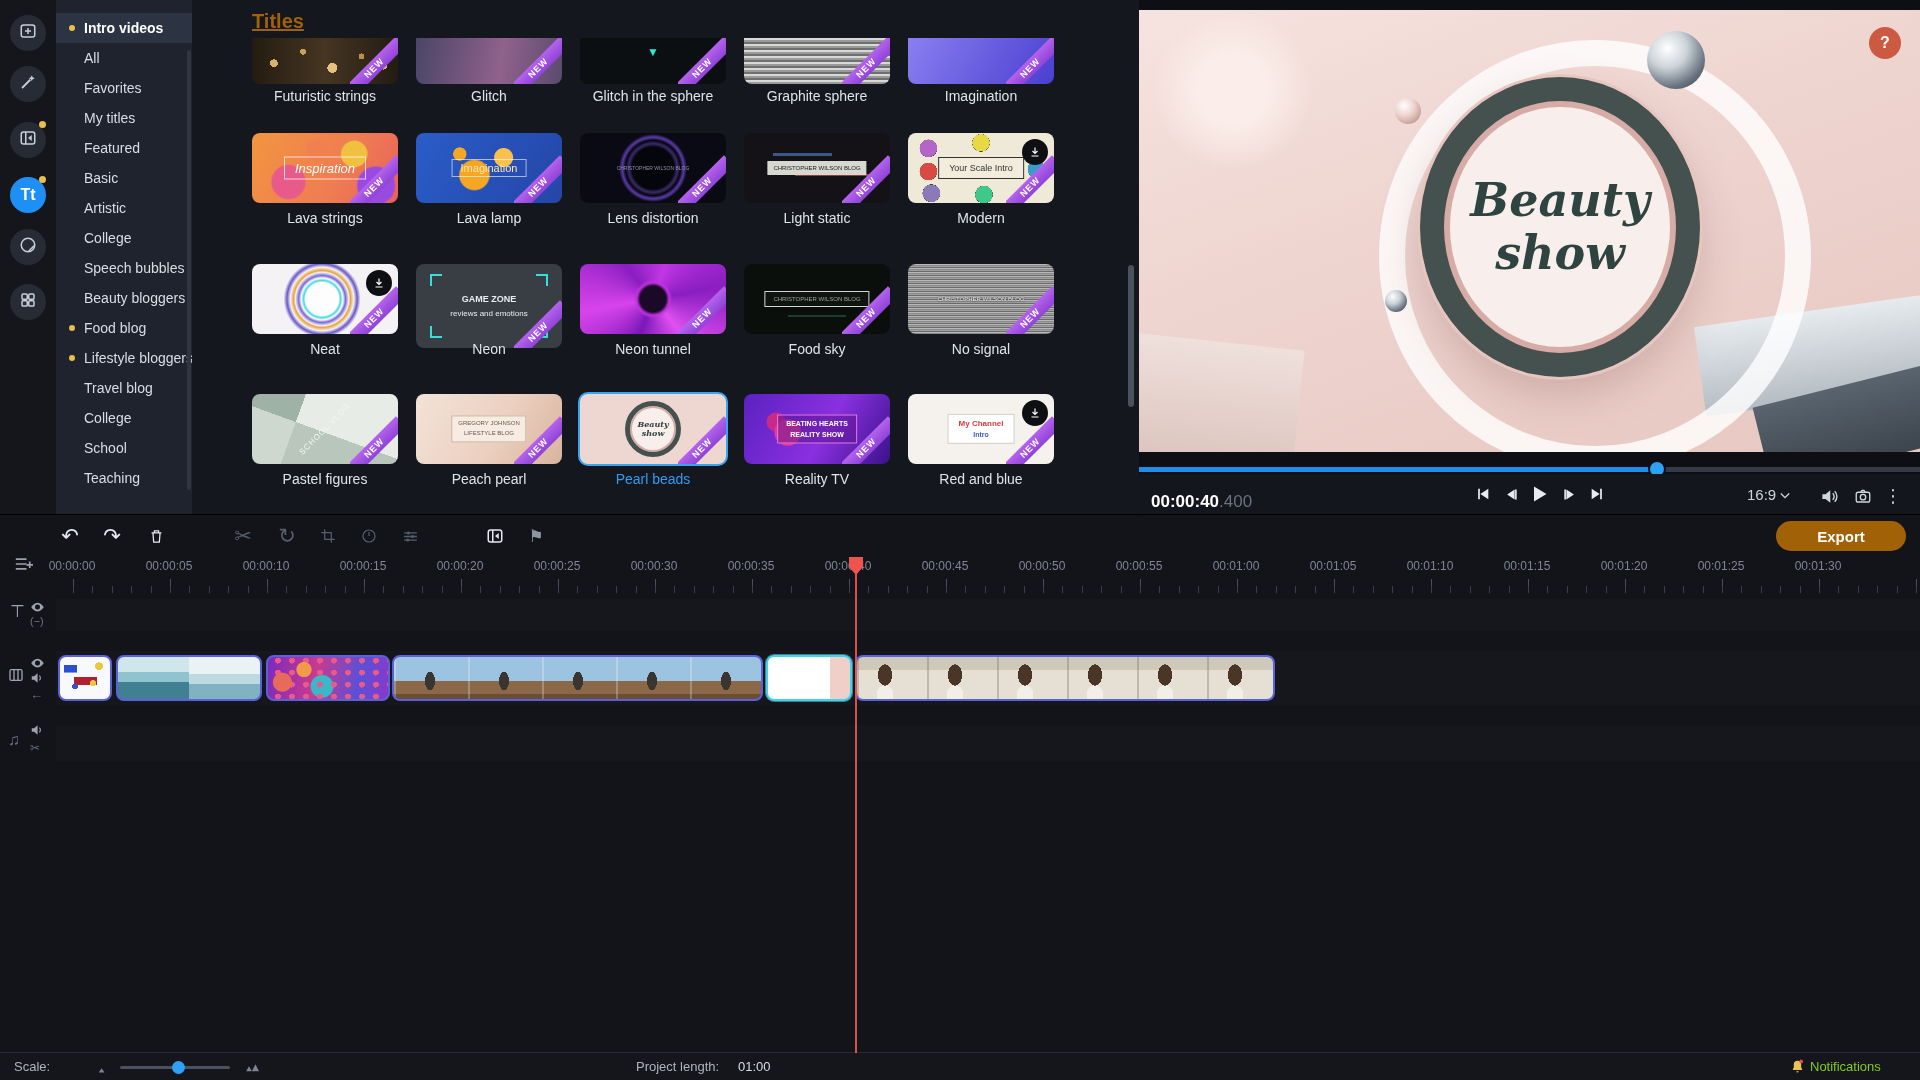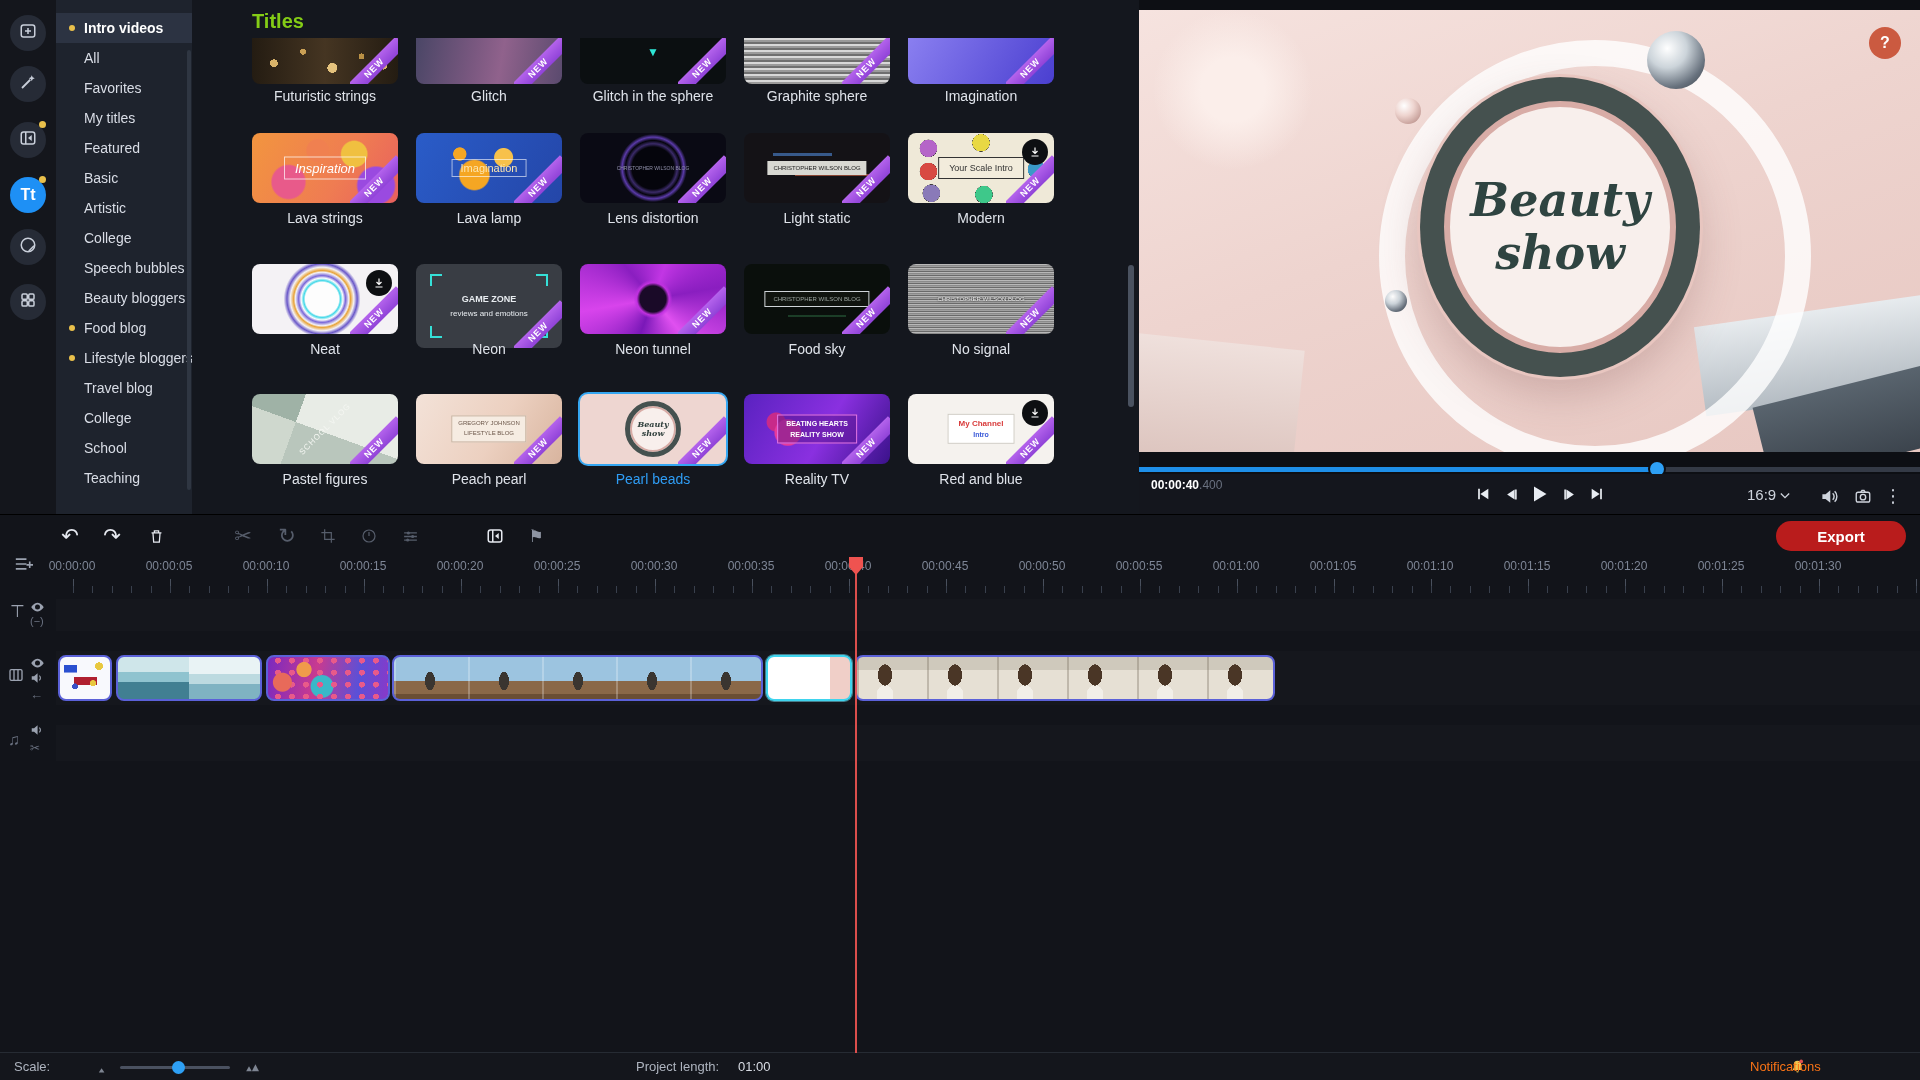--- a/index.html
+++ b/index.html
@@ -14,21 +14,21 @@
   .railbadge{position:absolute;width:7px;height:7px;border-radius:50%;background:#e9c04b;}
   
   #cats{left:56px;top:0;width:136px;height:514px;background:#1e232d;}
   .cat{position:absolute;left:0;width:136px;height:30px;line-height:30px;font-size:14px;color:#d9dde6;cursor:default;}
   .cat .lbl{position:absolute;left:28px;white-space:nowrap;}
   .cat.active{background:#2c3342;font-weight:bold;color:#fff;}
   .catdot{position:absolute;left:13px;top:12px;width:6px;height:6px;border-radius:50%;background:#e9c04b;}
   #catscroll{left:187px;top:50px;width:4px;height:440px;background:#2f3642;border-radius:2px;}
   
   #titles{left:192px;top:0;width:947px;height:514px;background:#14171e;overflow:hidden;}
-  #titles h1{position:absolute;left:60px;top:10px;margin:0;font-size:20px;color:#84cc16;}
+  #titles h1{position:absolute;left:60px;top:10px;margin:0;font-size:20px;color:#a16207;text-decoration:underline;}
   .titem{position:absolute;width:146px;}
   .thumb{position:relative;width:146px;border-radius:8px;overflow:hidden;background:#222;}
   .tlabel{position:absolute;left:-10px;width:166px;text-align:center;font-size:14px;color:#dfe3ea;white-space:nowrap;}
   .sel .thumb{box-shadow:0 0 0 2px #35a7f2;}
   .sel .tlabel{color:#2f9df5;}
   .ribbon{position:absolute;right:0;bottom:0;width:48px;height:48px;overflow:hidden;}
   .ribbon span{position:absolute;left:-14px;bottom:9px;width:76px;transform:rotate(-45deg);
     background:linear-gradient(#b463ec,#9043d8);color:#fff;font-size:9px;font-weight:bold;
     text-align:center;padding:2px 0;letter-spacing:1px;}
   .dl{position:absolute;top:6px;right:6px;width:26px;height:26px;border-radius:50%;background:#0d0f12;
@@ -82,29 +82,29 @@
   #circle{position:absolute;left:281px;top:67px;width:280px;height:300px;border-radius:50%;background:#45514f;box-shadow:0 0 0 3px #e8c6c0,0 18px 40px rgba(120,70,70,.25);}
   #circle .inner{position:absolute;left:24px;top:24px;right:24px;bottom:24px;border-radius:50%;background:#f8efec;border:6px solid #d8aca6;display:flex;flex-direction:column;align-items:center;justify-content:center;}
   #circle .inner div{font-family:"DejaVu Serif",serif;font-style:italic;font-weight:bold;color:#2f4441;font-size:46px;line-height:1.15;}
   .sphere{position:absolute;border-radius:50%;background:radial-gradient(circle at 35% 30%,#ffffff,#ccd4da 35%,#68727e 70%,#343a42);}
   #helpbtn{position:absolute;left:730px;top:17px;width:32px;height:32px;border-radius:50%;background:#cb5a40;color:#fff;
     display:flex;align-items:center;justify-content:center;font-size:16px;font-weight:bold;}
   #seek{position:absolute;left:0;top:467px;width:781px;height:5px;background:#343a46;}
   #seekfill{position:absolute;left:0;top:0;height:5px;background:#1e8fe8;}
   #seekknob{position:absolute;top:-5px;width:14px;height:14px;border-radius:50%;background:#2ea0f5;box-shadow:0 0 0 2px #0d0f14;}
   #pctrl{position:absolute;left:0;top:474px;width:781px;height:40px;background:#14161d;}
-  .ctime{position:absolute;left:12px;top:4px;font-size:12px;font-weight:bold;color:#fff;}
+  .ctime{position:absolute;left:12px;top:18px;font-size:17px;font-weight:bold;color:#fff;}
   .ctime span{color:#6a7180;font-weight:normal;}
   .pbtn{position:absolute;top:8px;width:24px;height:24px;display:flex;align-items:center;justify-content:center;}
   .ratio{position:absolute;left:608px;top:12px;font-size:15px;color:#cfd4dd;}
   
   #tl{left:0;top:514px;width:1920px;height:538px;background:#12141a;border-top:1px solid #000;}
   .tbtn{position:absolute;top:6px;width:30px;height:30px;display:flex;align-items:center;justify-content:center;font-size:21px;color:#e6e9f0;}
   .tbtn.dim{color:#565d6b;}
-  #export{position:absolute;left:1776px;top:6px;width:130px;height:30px;border-radius:15px;background:#b91c1c;
+  #export{position:absolute;left:1776px;top:6px;width:130px;height:30px;border-radius:15px;background:#a16207;
     color:#fff;font-size:15px;font-weight:bold;display:flex;align-items:center;justify-content:center;}
   #ruler{position:absolute;left:0;top:42px;width:1920px;height:36px;}
   .rlab{position:absolute;top:2px;width:80px;text-align:center;font-size:12px;color:#7e8696;}
   #ticks{position:absolute;left:0;top:20px;width:1920px;height:16px;
     background:repeating-linear-gradient(90deg,#39404d 0 1px,transparent 1px 19.4px) 72.5px 100%/100% 7px no-repeat,
                repeating-linear-gradient(90deg,#49505d 0 1px,transparent 1px 97px) 72.5px 100%/100% 14px no-repeat;}
   .trow{position:absolute;left:56px;width:1864px;background:rgba(255,255,255,.015);}
   .thead{position:absolute;color:#9ba2b0;}
   .clip{position:absolute;top:140px;height:46px;border-radius:8px;border:2px solid #5b61d8;box-sizing:border-box;overflow:hidden;}
   .clip.selc{border-color:#3fd4ee;box-shadow:0 0 0 1px rgba(120,230,250,.5);}
@@ -638,16 +638,16 @@
         </svg></span>
     <span class="txt" style="left:636px">Project length:</span>
     <span class="txt" style="left:738px;color:#d8dce4">01:00</span>
     <span class="abs" style="left:1790px;top:6px">
       <svg width="15" height="16" viewBox="0 0 24 26">
           <path d="M12 3a6 6 0 00-6 6v5l-2 4h16l-2-4V9a6 6 0 00-6-6z" fill="#ecc550"></path>
           <path d="M10 20a2 2 0 004 0z" fill="#ecc550"></path>
           <circle cx="18" cy="4" r="3" fill="#e05050"></circle>
         </svg>
     </span>
-    <span class="txt" style="left:1750px;color:#f97316">Notifications</span>
+    <span class="txt" style="left:1810px;color:#84cc16">Notifications</span>
   </div>
 
 </div>
 
 </body></html>

